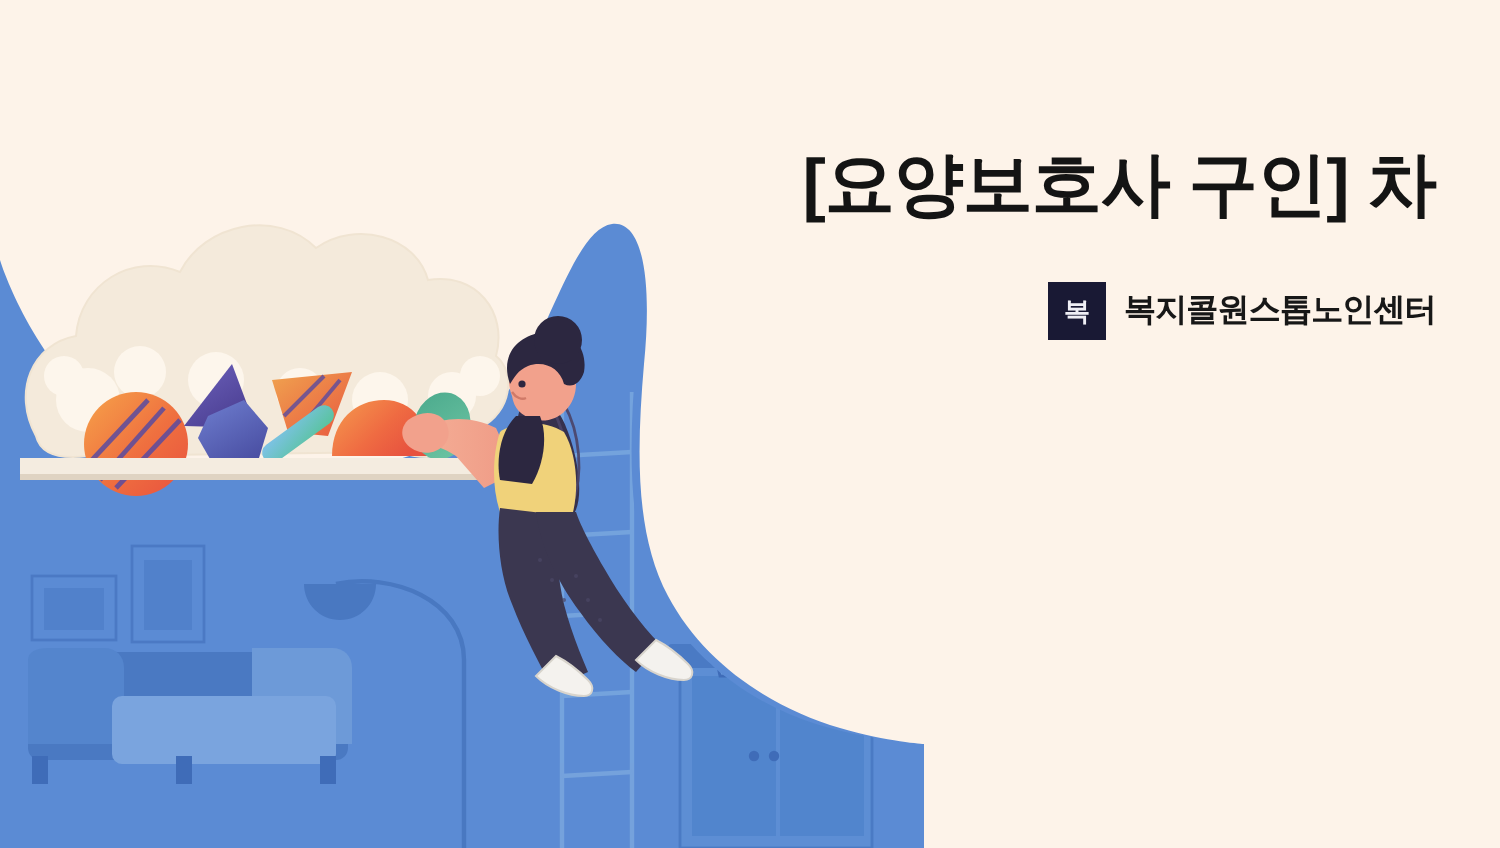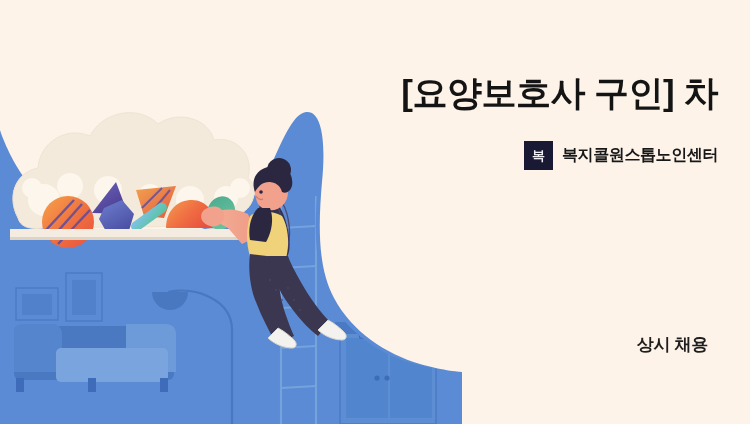--- a/index.html
+++ b/index.html
@@ -336,16 +336,15 @@
 
   <div class="text-layer">
 
     <div class="job-title">[요양보호사 구인] 차</div>
 
     <div class="company-row">
       <div class="company-badge">복</div>
       <div class="company-name">복지콜원스톱노인센터</div>
     </div>
 
-    <div class="hiring-status">상시 채용</div>
 
   </div>
 </div>
 
 </body></html>

